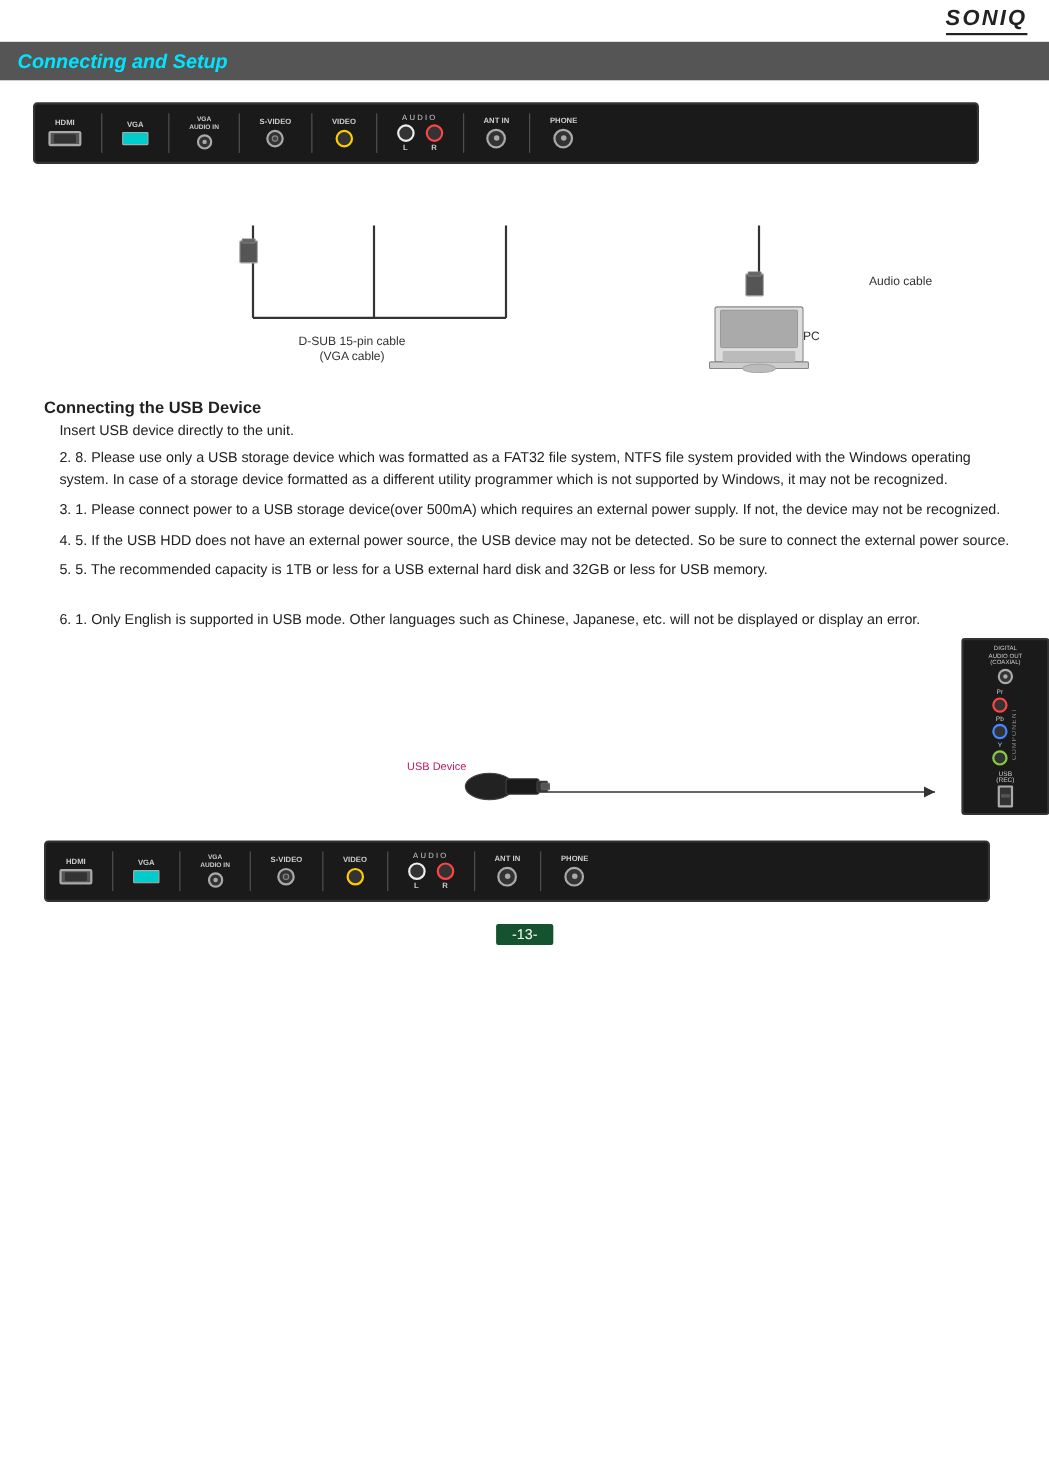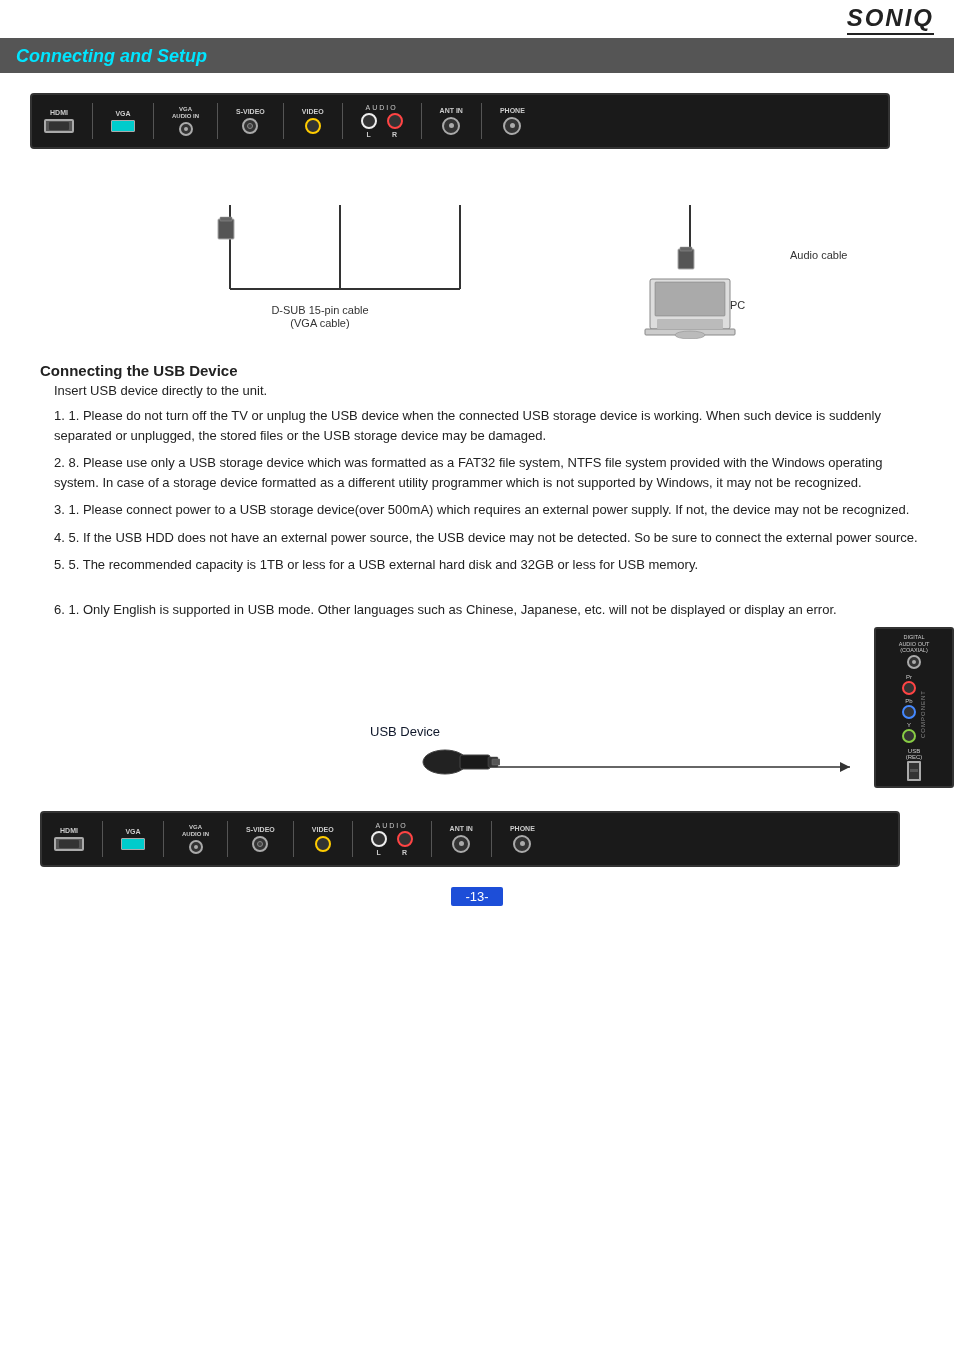--- a/index.html
+++ b/index.html
@@ -18,21 +18,21 @@
       width: 100%;
       height: 40px;
       background: #fff;
       border-bottom: 2px solid #555;
       display: flex;
       align-items: center;
       justify-content: flex-end;
       padding-right: 20px;
     }
     .soniq-logo {
-      font-size: 24px;
+      font-size: 20px;
       font-weight: 900;
       font-style: italic;
       letter-spacing: 2px;
       color: #222;
       font-family: 'Arial Black', sans-serif;
       border-bottom: 2px solid #222;
       padding-bottom: 1px;
     }
 
     
@@ -115,43 +115,43 @@
     }
 
     
     .page-number {
       text-align: center;
       margin: 20px 0 10px 0;
       font-size: 13px;
     }
     .page-num-box {
       display: inline-block;
-      background: #1d4ed8;
+      background: #14532d;
       color: #fff;
       padding: 2px 14px;
       border-radius: 2px;
       font-size: 13px;
     }
 
     
     .diagram-svg {
       width: 860px;
       height: 190px;
     }
 
     .bottom-section {
       position: relative;
       margin-left: 40px;
     }
     .usb-label-area {
       position: absolute;
       left: 330px;
-      top: 97px;
-      font-size: 13px;
-      color: #0f172a;
+      top: 112px;
+      font-size: 10px;
+      color: #be185d;
     }
   </style>
 </head>
 <body>
 
 <div class="top-bar">
   <span class="soniq-logo">SONIQ</span>
 </div>
 
 <div class="section-title-bar">
@@ -263,21 +263,20 @@
 
       <text x="700" y="160" font-size="11" fill="#333">PC</text>
     </svg>
   </div>
 </div>
 
 <div class="content-area">
   <div class="usb-title">Connecting the USB Device</div>
   <div class="usb-subtitle">Insert USB device directly to the unit.</div>
   <ol class="usb-list" style="list-style:none;padding:0;margin-left:14px;">
-    <li data-num="1" style="margin-bottom:8px;padding-left:0;font-size:13px;line-height:1.5;">1. Please do not turn off the TV or unplug the USB device when the connected USB storage device is working. When such device is suddenly separated or unplugged, the stored files or the USB storage device may be damaged.</li>
     <li data-num="2" style="margin-bottom:8px;padding-left:0;font-size:13px;line-height:1.5;">8. Please use only a USB storage device which was formatted as a FAT32 file system, NTFS file system provided with the Windows operating system. In case of a storage device formatted as a different utility programmer which is not supported by Windows, it may not be recognized.</li>
     <li data-num="3" style="margin-bottom:8px;padding-left:0;font-size:13px;line-height:1.5;">1. Please connect power to a USB storage device(over 500mA) which requires an external power supply. If not, the device may not be recognized.</li>
     <li data-num="4" style="margin-bottom:8px;padding-left:0;font-size:13px;line-height:1.5;">5. If the USB HDD does not have an external power source, the USB device may not be detected. So be sure to connect the external power source.</li>
     <li data-num="5" style="margin-bottom:25px;padding-left:0;font-size:13px;line-height:1.5;">5. The recommended capacity is 1TB or less for a USB external hard disk and 32GB or less for USB memory.</li>
     <li data-num="6" style="margin-bottom:8px;padding-left:0;font-size:13px;line-height:1.5;">1. Only English is supported in USB mode. Other languages such as Chinese, Japanese, etc. will not be displayed or display an error.</li>
   </ol>
 </div>
 
 <div class="bottom-section" style="position:relative;margin-left:40px;height:240px;">
 

